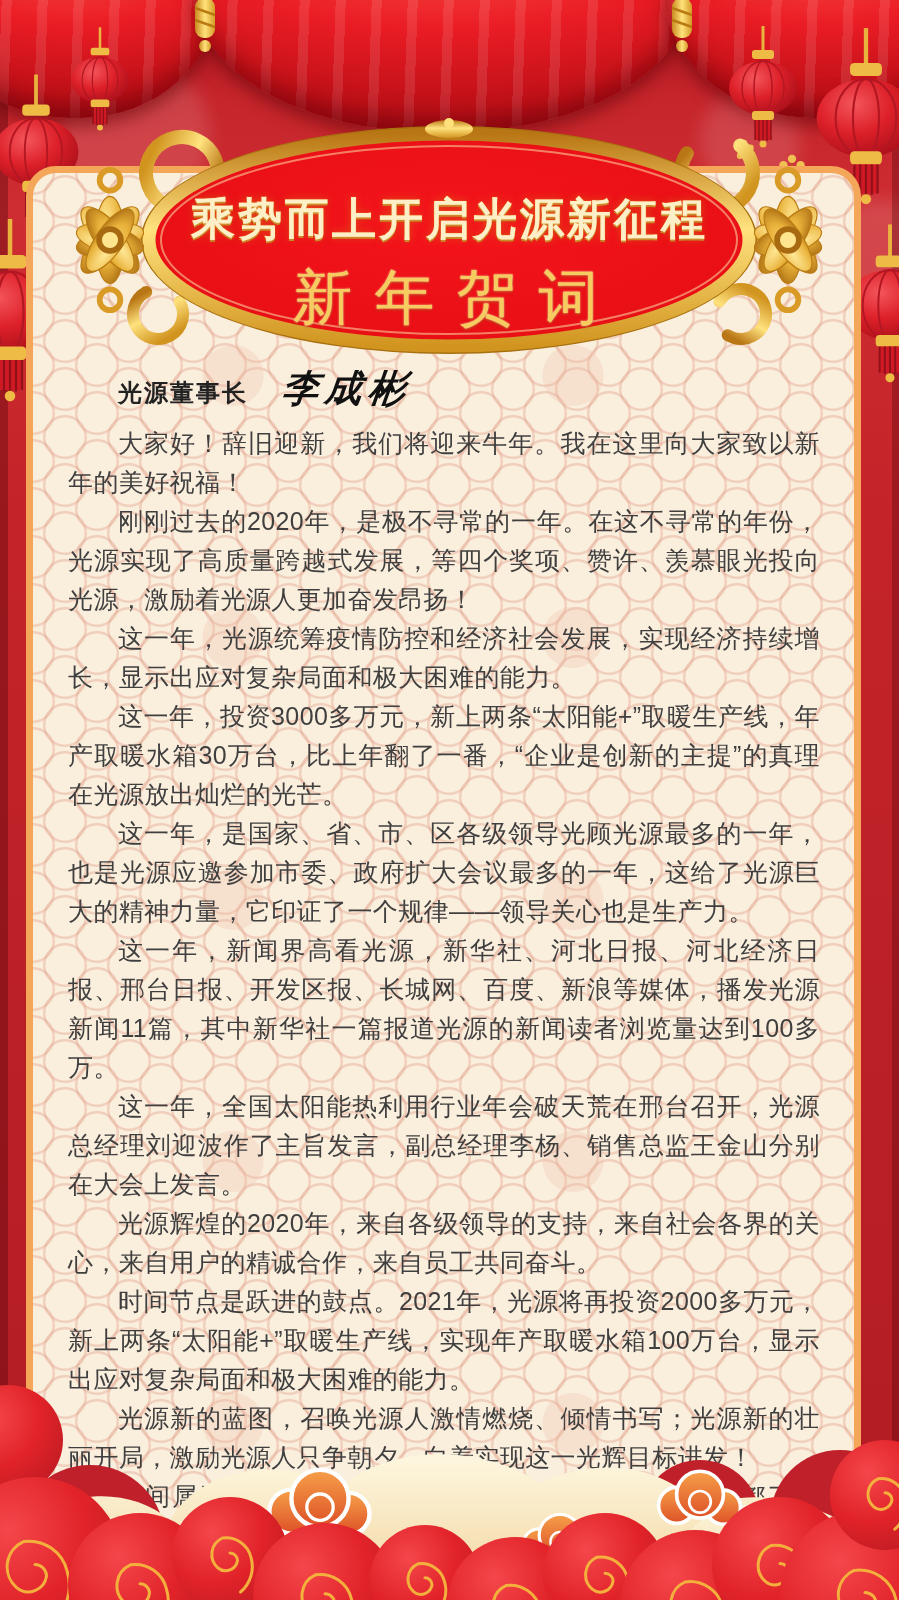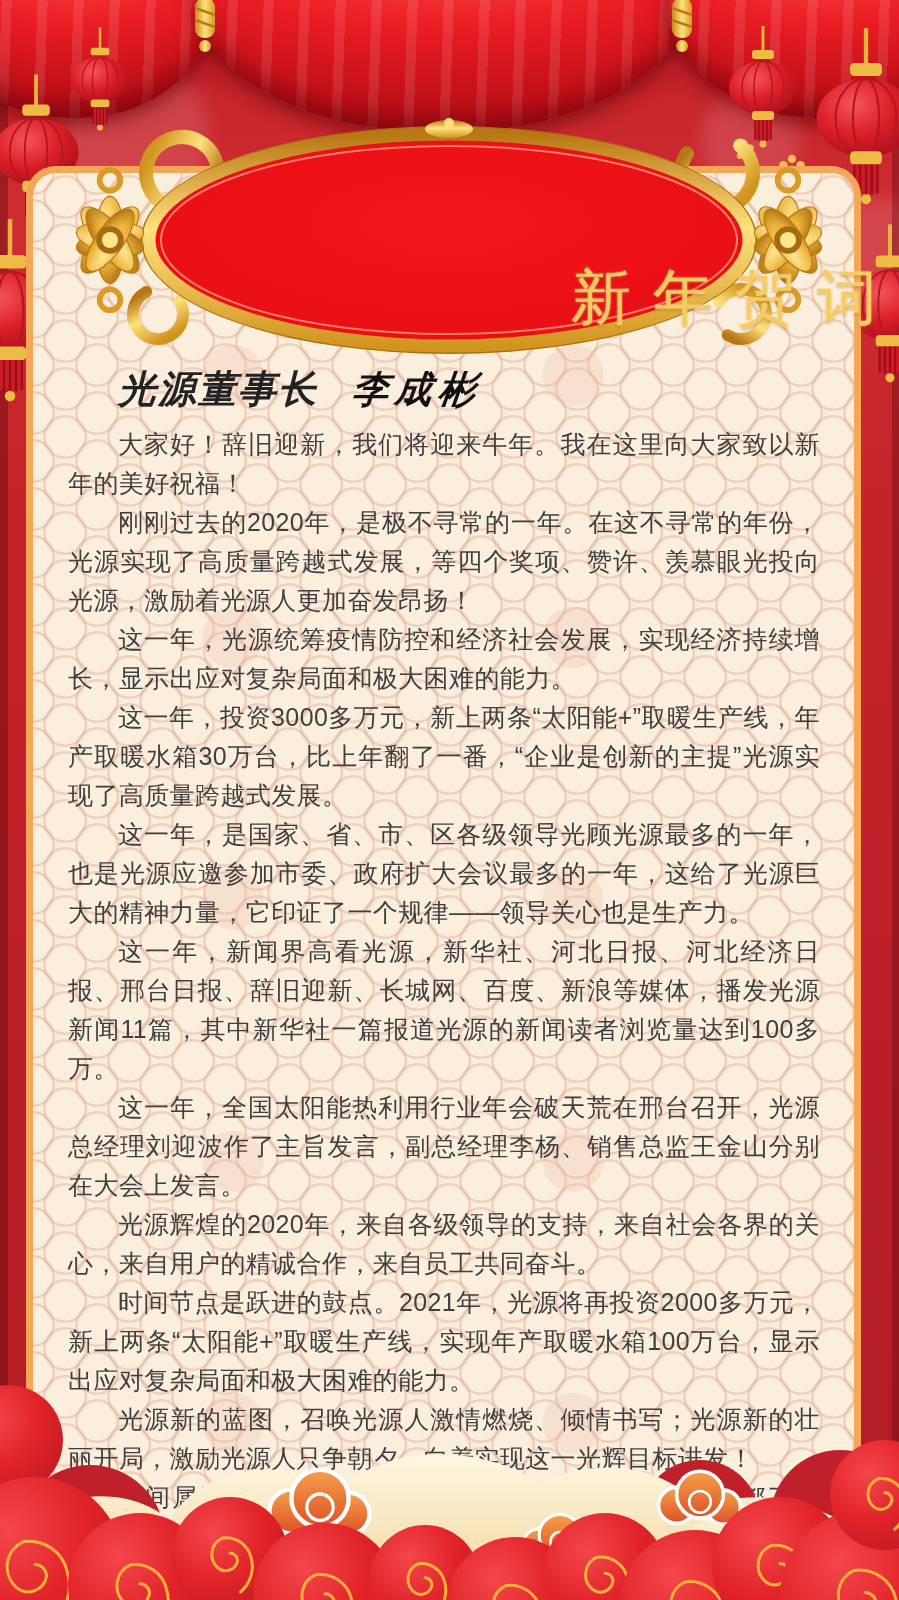--- a/index.html
+++ b/index.html
@@ -37,29 +37,29 @@
       radial-gradient(circle at 50% 62%, rgba(238,190,168,.28) 0 30px, rgba(238,190,168,0) 31px),
       radial-gradient(circle, rgba(224,158,134,0) 19px, rgba(224,158,134,.38) 20px, rgba(224,158,134,.38) 21.5px, rgba(224,158,134,0) 22.5px),
       radial-gradient(circle, rgba(224,158,134,0) 19px, rgba(224,158,134,.38) 20px, rgba(224,158,134,.38) 21.5px, rgba(224,158,134,0) 22.5px);
     background-size:340px 262px, 64px 48px, 64px 48px;
     background-position:30px 40px, 0 0, 32px 24px;}
   
   .banner-svg{position:absolute;left:0;top:118px;width:899px;height:250px;z-index:5;pointer-events:none;}
   .banner-title{position:absolute;left:0;top:190px;width:899px;z-index:6;text-align:center;
     font-size:44px;font-weight:900;letter-spacing:3px;color:#fdf0c8;
     text-shadow:0 0 1px #e8a83c,0 2px 0 #c9882a,0 0 8px rgba(205,135,20,.55);}
-  .banner-subtitle{position:absolute;left:0;top:258px;width:899px;z-index:6;text-align:right;
+  .banner-subtitle{position:absolute;left:0;top:258px;width:899px;z-index:6;text-align:center;
     font-size:60px;font-weight:500;letter-spacing:22px;padding-left:14px;box-sizing:border-box;color:#f6cb60;
     text-shadow:0 0 2px #fff0b0,0 2px 3px rgba(150,90,10,.45);}
   
   .hang{position:absolute;left:0;top:0;width:899px;height:430px;z-index:3;pointer-events:none;}
   
   .textblock{position:absolute;left:68px;top:364px;width:752px;z-index:5;color:#3f3f3f;}
   .byline{display:flex;align-items:baseline;padding-left:50px;margin-bottom:10px;}
-  .byline .role{font-size:38px;font-weight:700;color:#222;letter-spacing:2px;font-style:italic;}
+  .byline .role{font-size:24px;font-weight:700;color:#222;letter-spacing:2px;}
   .byline .name{font-size:37px;font-weight:700;font-style:italic;margin-left:34px;
     font-family:"Liberation Serif","DejaVu Serif",serif;color:#111;letter-spacing:6px;transform:skewX(-6deg);}
   .speech p{margin:0;font-size:25px;line-height:39px;text-indent:2em;text-align:justify;
     word-break:break-all;letter-spacing:0.4px;}
   
   .clouds{position:absolute;left:0;bottom:0;width:899px;height:230px;z-index:7;pointer-events:none;}
 </style>
 </head>
 <body>
 
@@ -175,34 +175,35 @@
     <circle cx="741" cy="196" r="25" fill="none" stroke="url(#goldL)" stroke-width="12" stroke-linecap="round" stroke-dasharray="118 40" transform="rotate(210 741 196)"></circle>
     <ellipse cx="449" cy="122" rx="306" ry="112" fill="none" stroke="#a8700f" stroke-width="4"></ellipse>
     <ellipse cx="449" cy="122" rx="300" ry="106" fill="url(#ovalRed)" stroke="url(#goldL)" stroke-width="13"></ellipse>
     <ellipse cx="449" cy="122" rx="288" ry="94" fill="none" stroke="rgba(255,240,180,.5)" stroke-width="2"></ellipse>
     <ellipse cx="449" cy="11" rx="24" ry="9" fill="url(#goldL)"></ellipse>
     <circle cx="449" cy="5" r="5" fill="#ffe07a"></circle>
     <use href="#flo" transform="translate(110,122) scale(1.15)"></use>
     <use href="#flo" transform="translate(788,122) scale(-1.15,1.15)"></use>
   </svg>
 
+  <div class="banner-title">乘势而上开启光源新征程</div>
   <div class="banner-subtitle">新年贺词</div>
 
   <div class="textblock">
     <div class="byline">
       <span class="role">光源董事长</span>
       <span class="name">李成彬</span>
     </div>
     <div class="speech">
       <p>大家好！辞旧迎新，我们将迎来牛年。我在这里向大家致以新年的美好祝福！</p>
       <p>刚刚过去的2020年，是极不寻常的一年。在这不寻常的年份，光源实现了高质量跨越式发展，等四个奖项、赞许、羡慕眼光投向光源，激励着光源人更加奋发昂扬！</p>
       <p>这一年，光源统筹疫情防控和经济社会发展，实现经济持续增长，显示出应对复杂局面和极大困难的能力。</p>
-      <p>这一年，投资3000多万元，新上两条“太阳能+”取暖生产线，年产取暖水箱30万台，比上年翻了一番，“企业是创新的主提”光源实现了高质量跨越式发展。</p>
+      <p>这一年，投资3000多万元，新上两条“太阳能+”取暖生产线，年产取暖水箱30万台，比上年翻了一番，“企业是创新的主提”的真理在光源放出灿烂的光芒。</p>
       <p>这一年，是国家、省、市、区各级领导光顾光源最多的一年，也是光源应邀参加市委、政府扩大会议最多的一年，这给了光源巨大的精神力量，它印证了一个规律——领导关心也是生产力。</p>
-      <p>这一年，新闻界高看光源，新华社、河北日报、河北经济日报、邢台日报、辞旧迎新、长城网、百度、新浪等媒体，播发光源新闻11篇，其中新华社一篇报道光源的新闻读者浏览量达到100多万。</p>
+      <p>这一年，新闻界高看光源，新华社、河北日报、河北经济日报、邢台日报、开发区报、长城网、百度、新浪等媒体，播发光源新闻11篇，其中新华社一篇报道光源的新闻读者浏览量达到100多万。</p>
       <p>这一年，全国太阳能热利用行业年会破天荒在邢台召开，光源总经理刘迎波作了主旨发言，副总经理李杨、销售总监王金山分别在大会上发言。</p>
       <p>光源辉煌的2020年，来自各级领导的支持，来自社会各界的关心，来自用户的精诚合作，来自员工共同奋斗。</p>
       <p>时间节点是跃进的鼓点。2021年，光源将再投资2000多万元，新上两条“太阳能+”取暖生产线，实现年产取暖水箱100万台，显示出应对复杂局面和极大困难的能力。</p>
       <p>光源新的蓝图，召唤光源人激情燃烧、倾情书写；光源新的壮丽开局，激励光源人只争朝夕，向着实现这一光辉目标进发！</p>
       <p>时间属于奋进的人！历史属于奋进的人！每个光源人都了不起！光源人一起加满油，鼓足劲，以奋斗创造历史，用实干成就未来，光源的梦想定能变为现实！</p>
 
     </div>
   </div>
 
   <svg class="clouds" viewBox="0 0 899 230">

